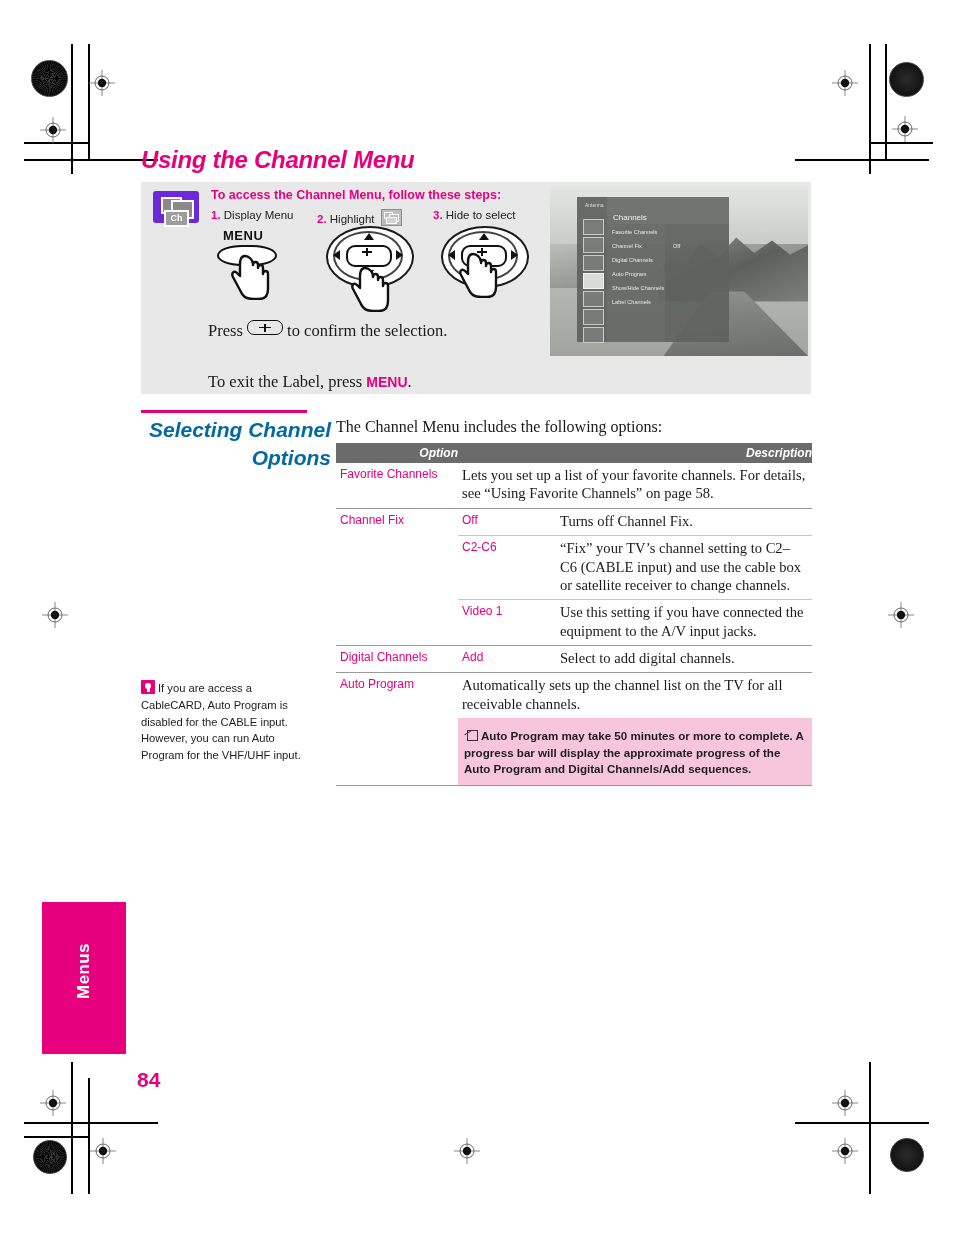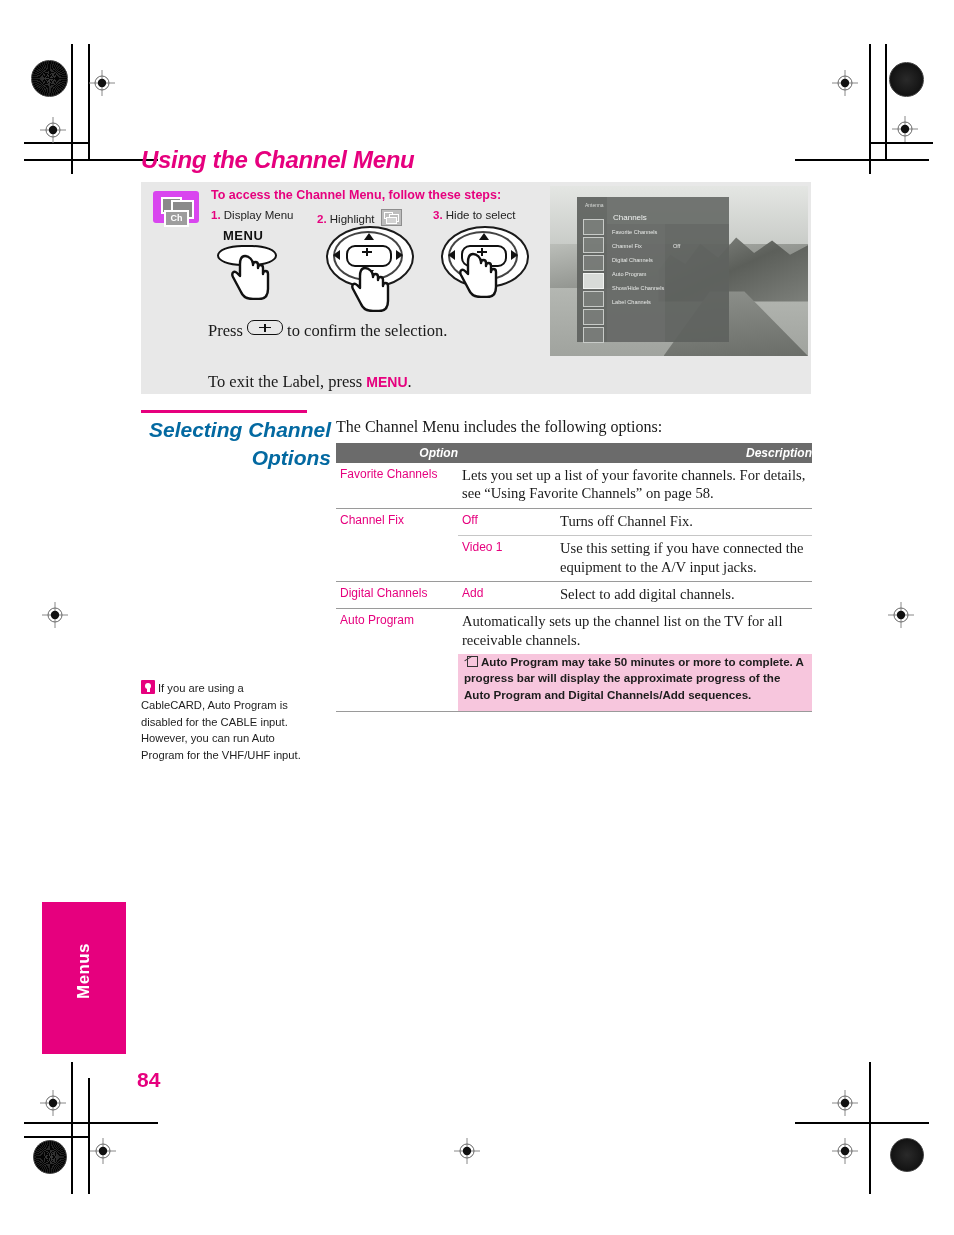--- a/index.html
+++ b/index.html
@@ -26,21 +26,21 @@
     color:#e6007e;letter-spacing:-0.3px;
   }
 
   
   #access-panel{
     position:absolute;left:141px;top:182px;width:670px;height:212px;
     background:#e8e8e8;
   }
   #ch-badge{
     position:absolute;left:12px;top:9px;width:46px;height:32px;
-    background:#d946ef;border-radius:3px;
+    background:#6d28d9;border-radius:3px;
   }
   #ch-badge .rect-back{position:absolute;left:8px;top:6px;width:17px;height:13px;
     border:2px solid #fff;background:#8a8a8a;}
   #ch-badge .rect-front{position:absolute;left:18px;top:9px;width:19px;height:15px;
     border:2px solid #fff;background:#8a8a8a;}
   #ch-badge .ch-label{position:absolute;left:11px;top:19px;width:21px;height:13px;
     border:2px solid #fff;background:#9d9d9d;color:#fff;
     font-family:"Liberation Sans", sans-serif;font-size:9px;font-weight:bold;
     line-height:13px;text-align:center;}
 
@@ -148,21 +148,21 @@
   #opt-table td{vertical-align:top;padding:3px 6px 5px 4px;font-size:14.6px;color:#1a1a1a;line-height:1.26;}
   #opt-table td.optname{font-family:"Liberation Sans", sans-serif;font-size:12px;color:#e6007e;
     white-space:nowrap;padding-top:4px;}
   #opt-table td.subval{font-family:"Liberation Sans", sans-serif;font-size:12px;color:#e6007e;
     white-space:nowrap;padding-top:4px;}
   #opt-table tr.toprule > td{border-top:1px solid #9a9a9a;}
   #opt-table tr.thinrule > td.rb{border-top:1px solid #c6c6c6;}
   #opt-table tr.lastrule > td{border-top:1px solid #9a9a9a;}
   .col-a{width:112px;}
   .col-b{width:88px;}
-  .notebox{background:#f7c6dd;padding:0 8px 8px 6px;
+  .notebox{background:#f7c6dd;padding:10px 8px 8px 6px;
     font-family:"Liberation Sans", sans-serif;font-weight:bold;font-size:11.6px;
     color:#1d1d1d;line-height:1.42;}
   .note-ico{display:inline-block;width:13px;height:10px;position:relative;margin-right:4px;vertical-align:0px;}
   .note-ico .pg{position:absolute;left:3px;top:0;width:9px;height:9px;border:1.2px solid #333;background:#f7c6dd;}
   .note-ico .pen{position:absolute;left:0px;top:2px;width:9px;height:1.3px;background:#333;transform:rotate(-32deg);}
 
   
   #menus-tab{position:absolute;left:42px;top:902px;width:84px;height:152px;background:#e6007e;}
   #menus-label{position:absolute;left:-34px;top:59px;width:152px;text-align:center;
     font-family:"Liberation Sans", sans-serif;font-weight:bold;font-size:17px;color:#fff;
@@ -397,21 +397,21 @@
     </div>
   </div>
 </div>
 
 <div id="side-rule"></div>
 <div id="side-heading">Selecting Channel Options</div>
 
 <div id="tip-note">
   <span id="tip-icon">
     <span class="bulb"></span><span class="base"></span>
-  </span><span>If you are using a CableCARD, Auto Program is disabled for the CABLE input. However, you can run Auto Program for the VHF/UHF input.</span>
+  </span><span>If you are access a CableCARD, Auto Program is disabled for the CABLE input. However, you can run Auto Program for the VHF/UHF input.</span>
 </div>
 
 <div id="options-intro">The Channel Menu includes the following options:</div>
 
 <table id="opt-table">
   <thead>
     <tr>
       <th class="col-a">Option</th>
       <th colspan="2">Description</th>
     </tr>
@@ -422,20 +422,25 @@
       <td colspan="2">Lets you set up a list of your favorite channels. For details, see “Using Favorite Channels” on page 58.</td>
     </tr>
 
     <tr class="toprule">
       <td class="optname col-a">Channel Fix</td>
       <td class="subval col-b">Off</td>
       <td>Turns off Channel Fix.</td>
     </tr>
 
 
+    <tr class="thinrule">
+      <td class="optname col-a"></td>
+      <td class="subval col-b rb">C2-C6</td>
+      <td class="rb">“Fix” your TV’s channel setting to C2–C6 (CABLE input) and use the cable box or satellite receiver to change channels.</td>
+    </tr>
 
     <tr class="thinrule">
       <td class="optname col-a"></td>
       <td class="subval col-b rb">Video 1</td>
       <td class="rb">Use this setting if you have connected the equipment to the A/V input jacks.</td>
     </tr>
 
     <tr class="toprule">
       <td class="optname col-a">Digital Channels</td>
       <td class="subval col-b">Add</td>

